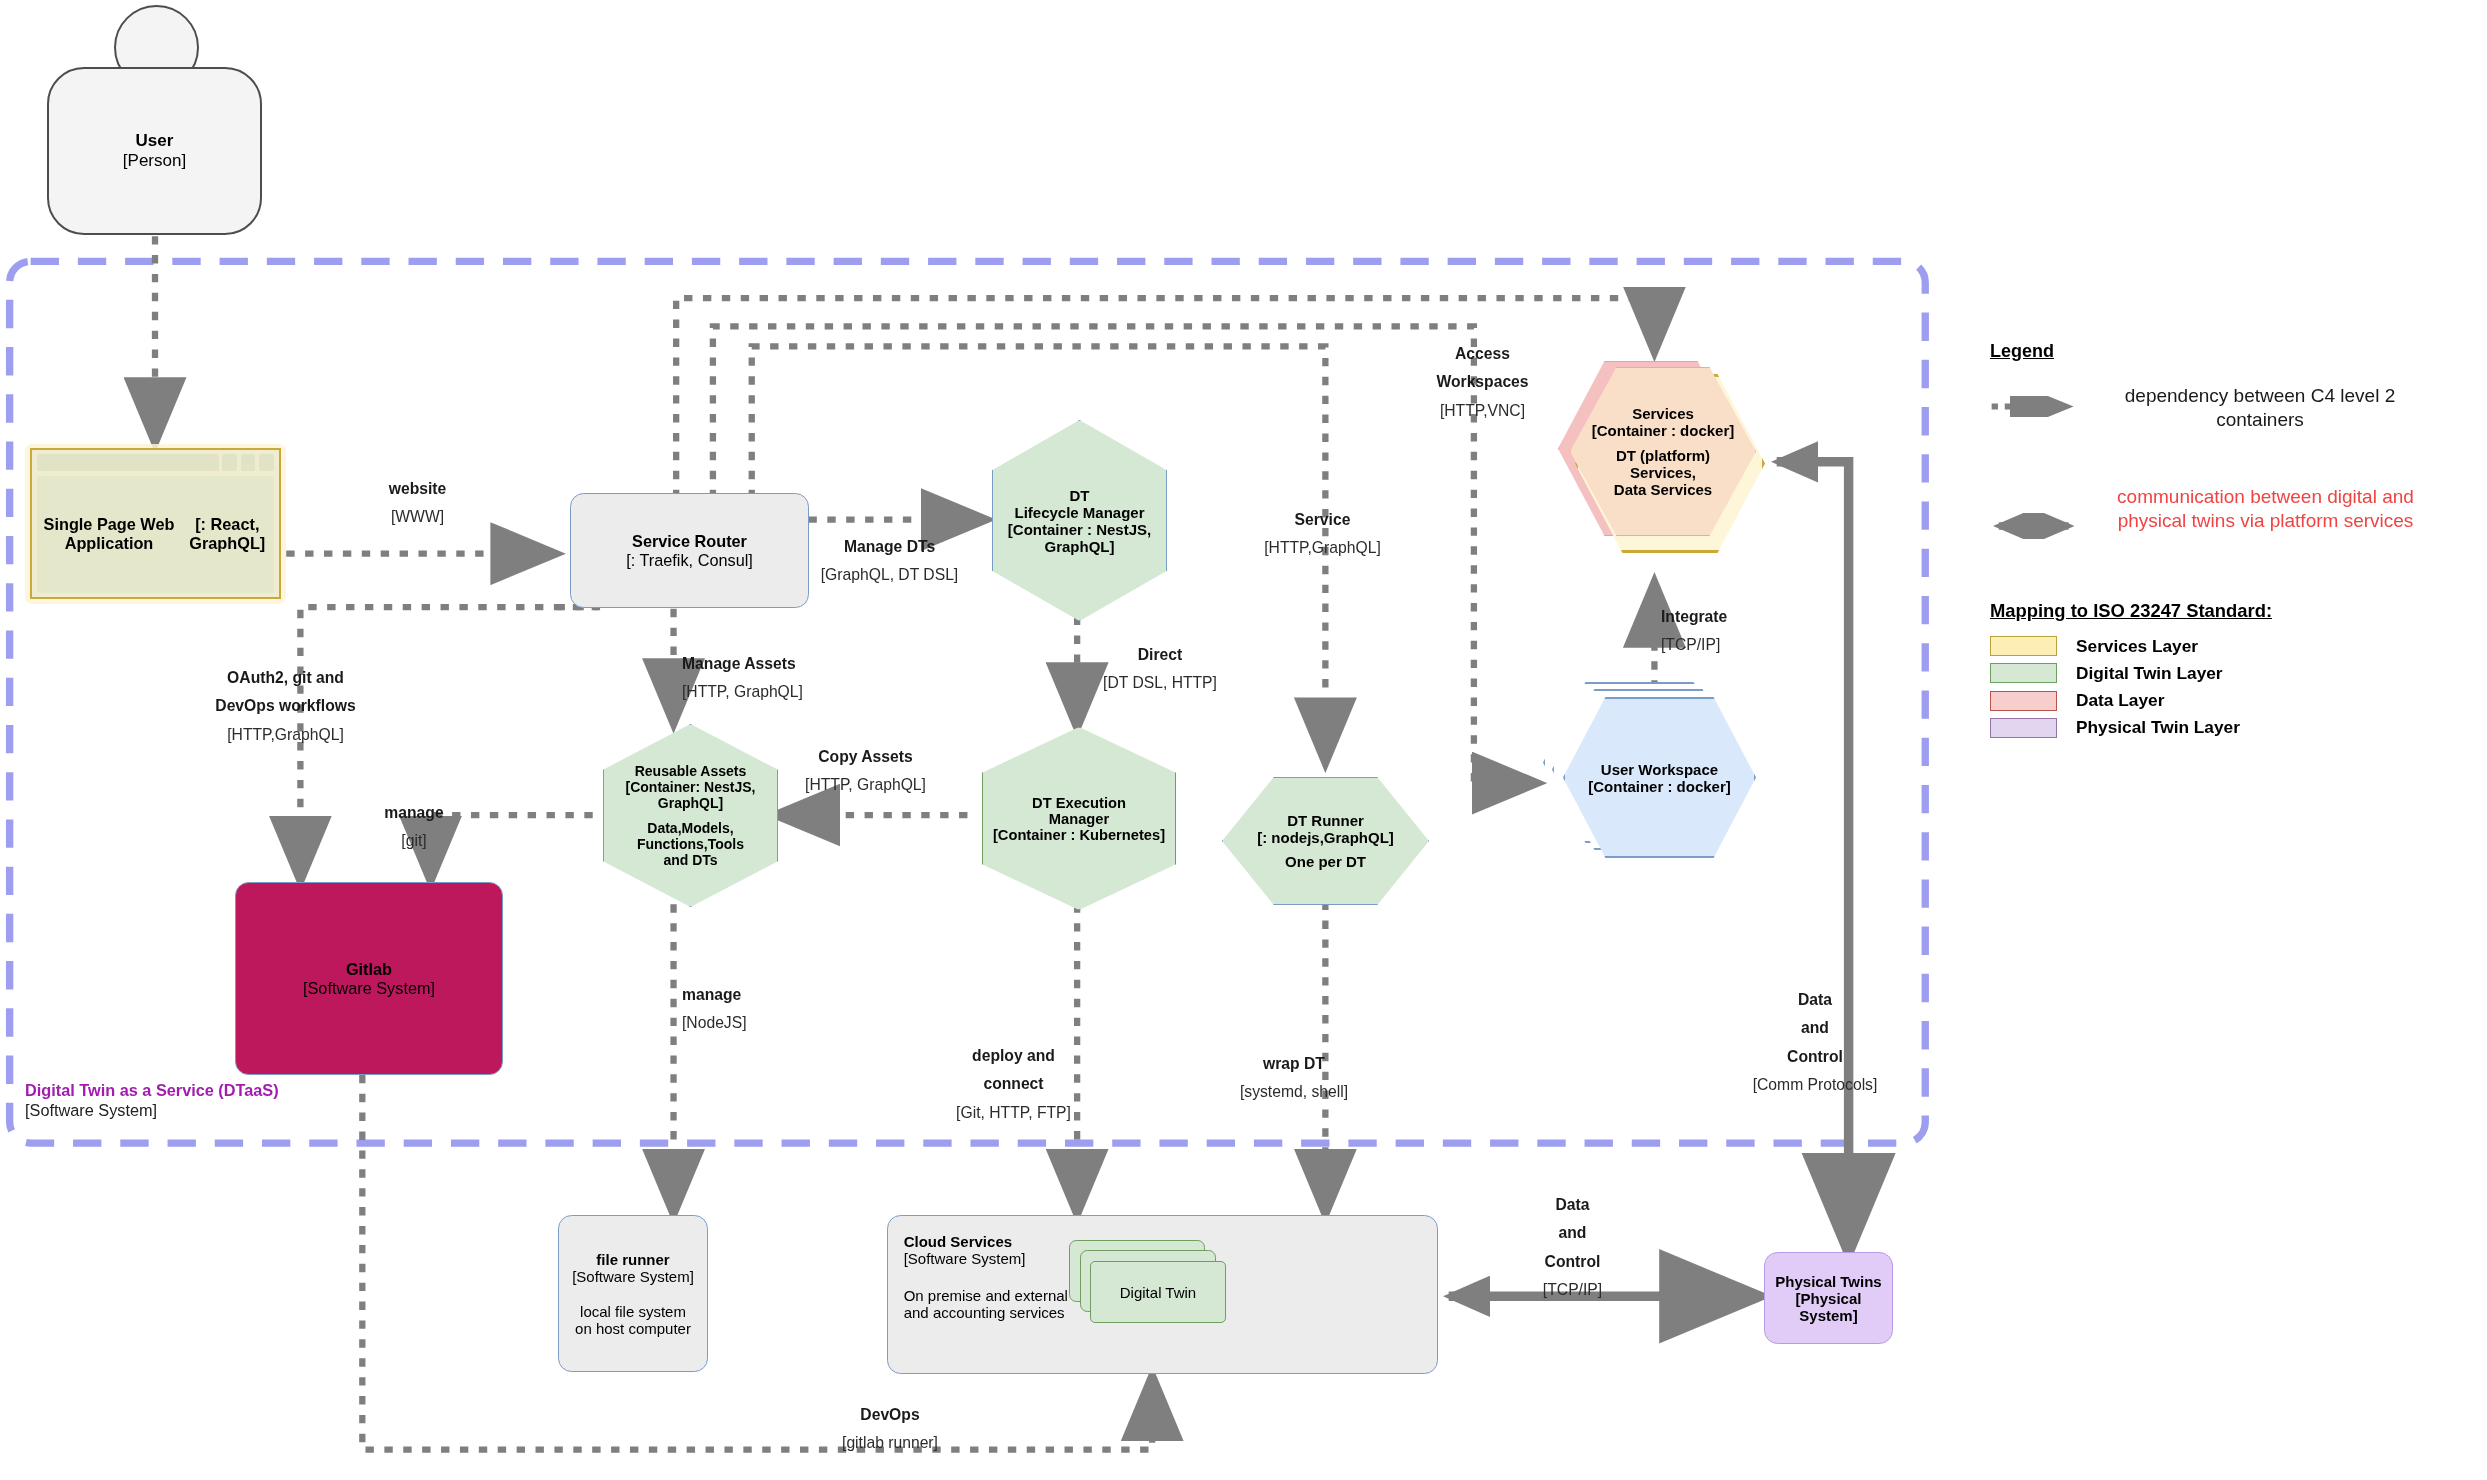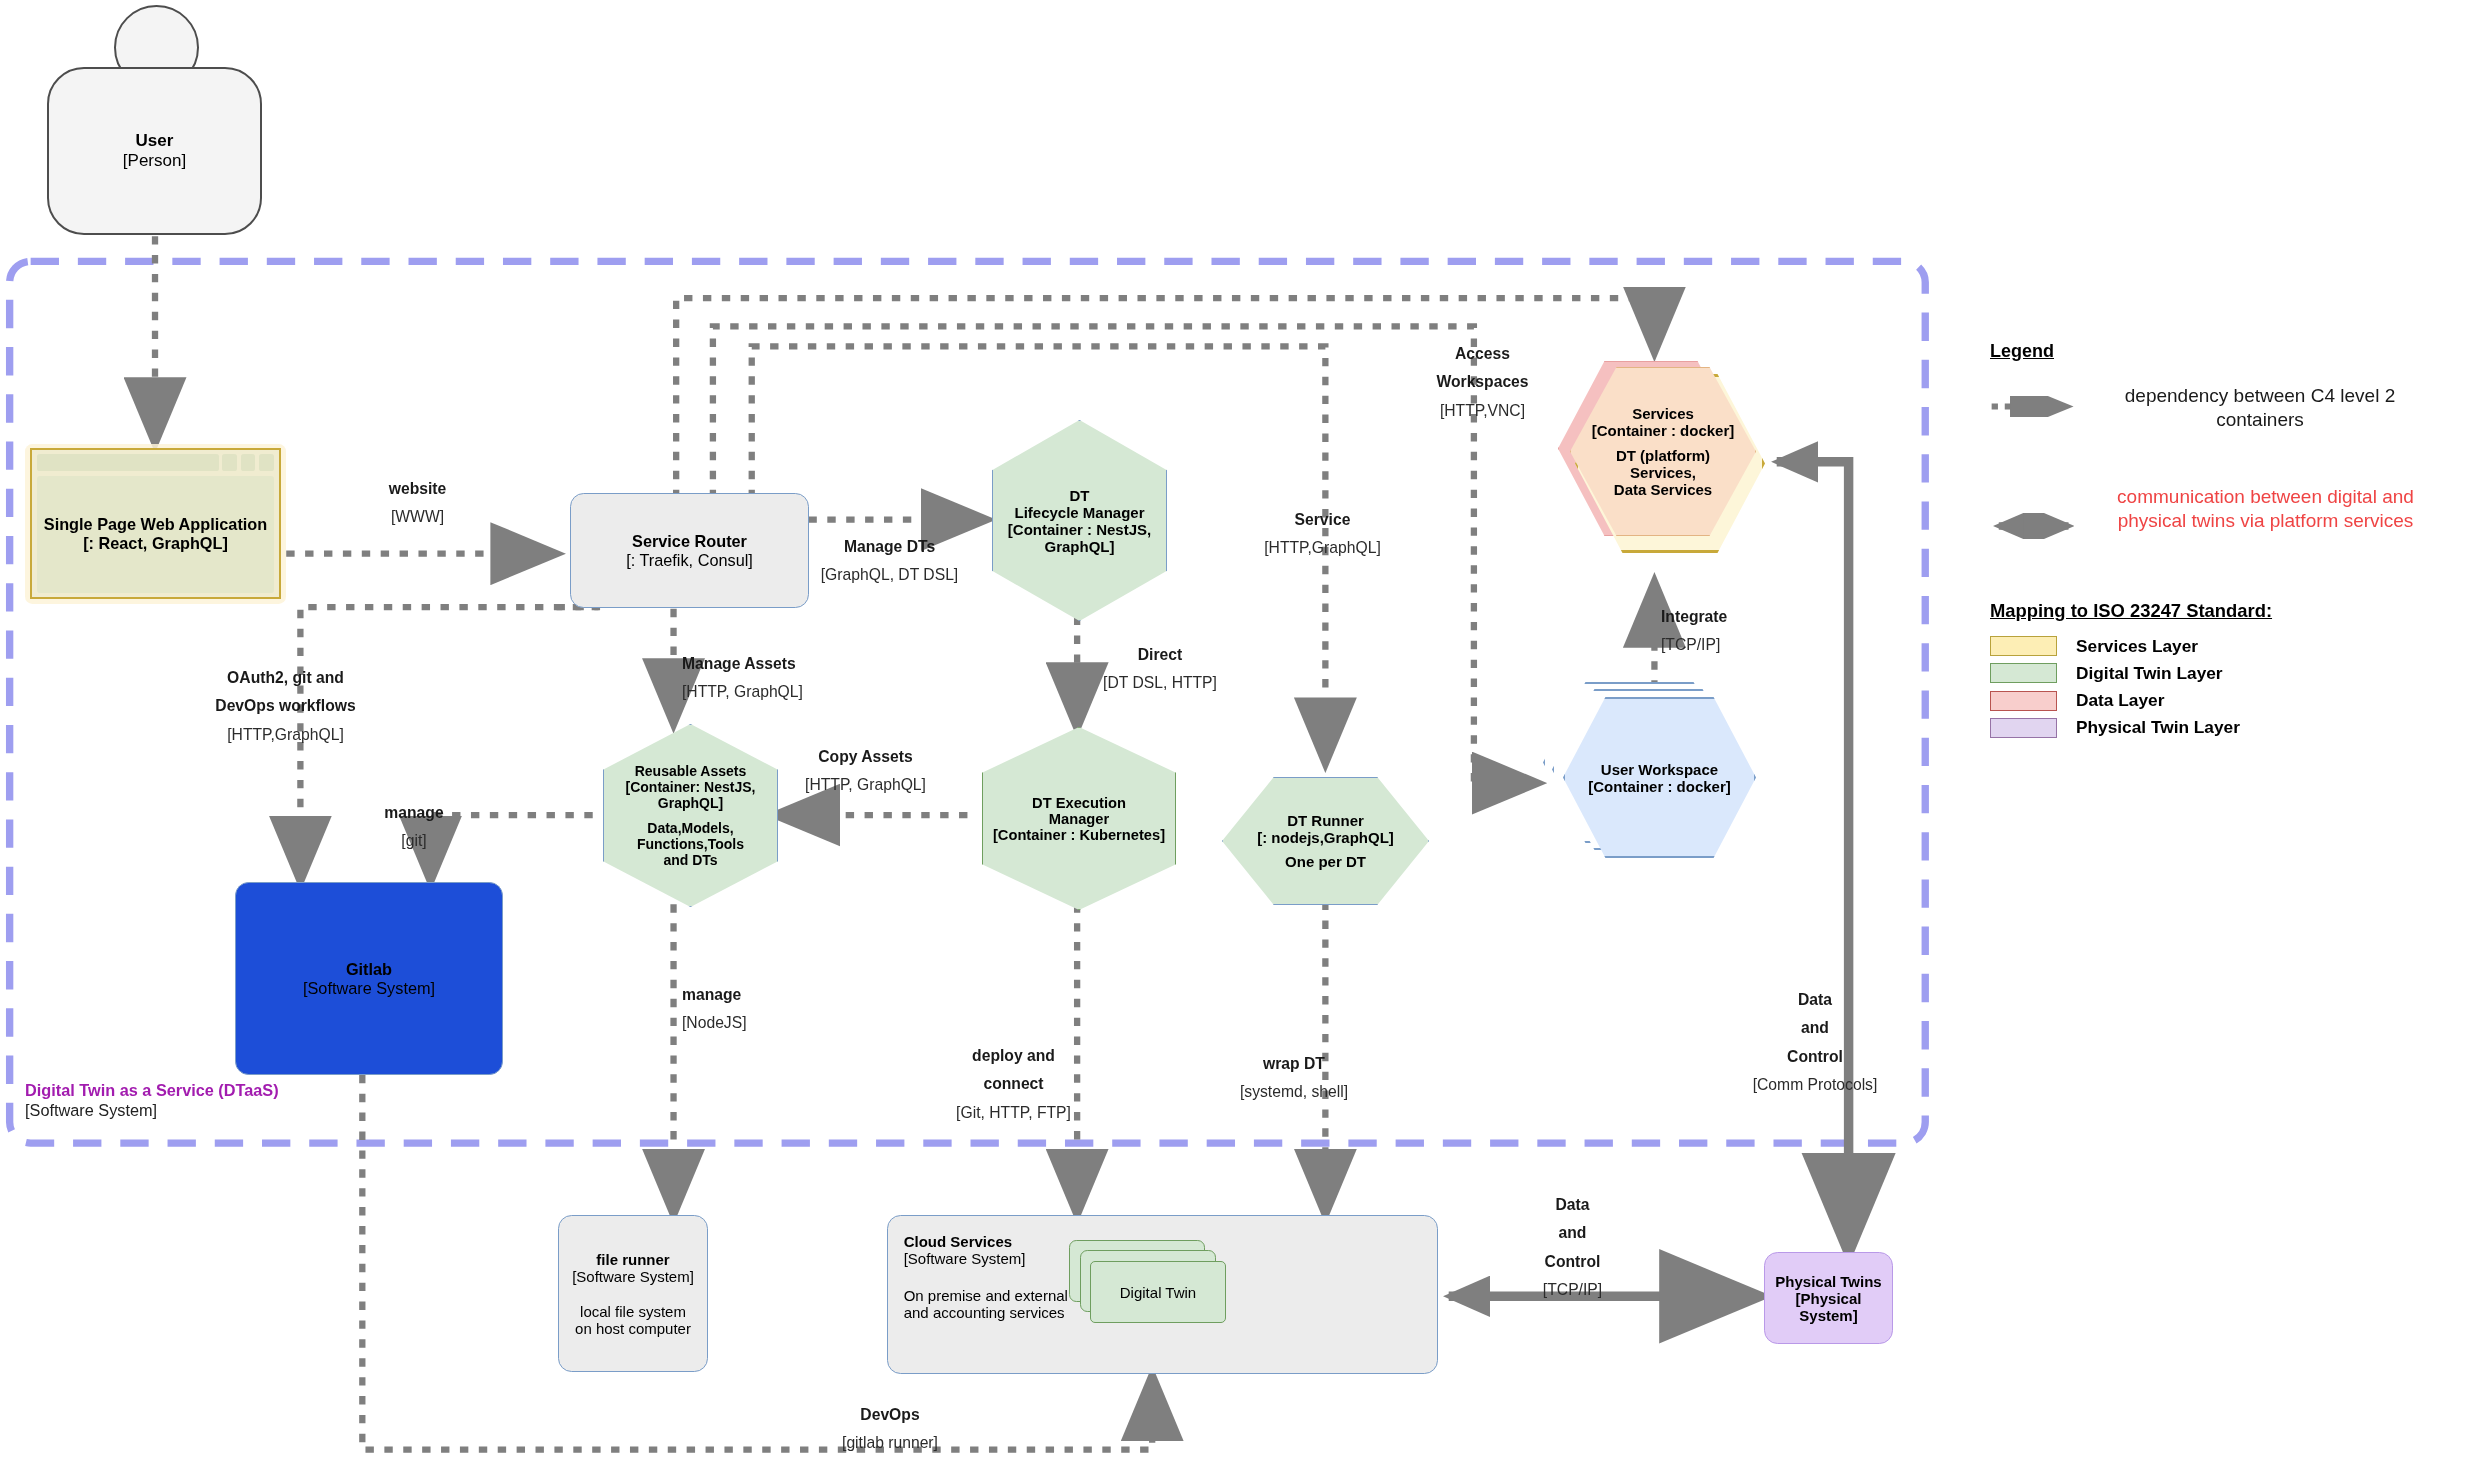--- a/index.html
+++ b/index.html
@@ -9,21 +9,21 @@
   svg#wires{position:absolute;left:0;top:0;width:2487px;height:1480px;pointer-events:none;}
   .node{position:absolute;box-sizing:border-box;display:flex;flex-direction:column;
         align-items:center;justify-content:center;text-align:center;color:#000;}
   .t-bold{font-weight:bold;}
   .t-reg{font-weight:normal;}
   .lbl{position:absolute;text-align:center;color:#1a1a1a;line-height:1.18;white-space:pre-line;}
   .lbl .l1{font-weight:bold;font-size:15.7px;display:block;}
   .lbl .l2{font-weight:normal;font-size:15.7px;display:block;color:#2b2b2b;}
   .boxnode{border:1.6px solid #7a9dc8;border-radius:13.6px;}
   .grey{background:#ececec;}
-  .green{background:#1d4ed8;border-color:#7a9dc8;}
+  .green{background:#be185d;border-color:#7a9dc8;}
   .purple{background:#e1ccf7;border-color:#b999e8;}
   .hex{position:absolute;display:flex;flex-direction:column;align-items:center;justify-content:center;text-align:center;}
   .legend-title{font-weight:bold;font-size:18px;text-decoration:underline;color:#000;}
   .swatch{width:67px;height:20px;border:1.6px solid #b8a23c;box-sizing:border-box;}
 </style>
 </head>
 <body>
 
 <div id="stage">
 
@@ -97,21 +97,21 @@
   </div>
 
   <div style="position:absolute;left:25px;top:444px;width:261px;height:160px;background:#fdf3d8;border-radius:7.3px;opacity:.85;"></div>
   <div style="position:absolute;left:30px;top:448px;width:251px;height:151px;background:#f0ecd0;border:2.1px solid #c8a93a;box-sizing:border-box;">
     <div style="position:absolute;left:5.2px;top:4.2px;right:5.2px;height:17px;">
       <div style="position:absolute;left:0;top:0;width:calc(100% - 55px);height:17px;background:#e0e3c4;border-radius:2.6px;"></div>
       <div style="position:absolute;right:37px;top:0;width:14.7px;height:17px;background:#e0e3c4;border-radius:2.6px;"></div>
       <div style="position:absolute;right:18.4px;top:0;width:14.7px;height:17px;background:#e0e3c4;border-radius:2.6px;"></div>
       <div style="position:absolute;right:0;top:0;width:14.7px;height:17px;background:#e0e3c4;border-radius:2.6px;"></div>
     </div>
-    <div style="position:absolute;left:5.2px;top:26px;right:5.2px;bottom:4.2px;background:#e4e7ca;border-radius:3.1px;display:flex;flex-direction:column;align-items:center;justify-content:center;text-align:center;">
+    <div style="position:absolute;left:5.2px;top:26px;right:5.2px;bottom:4.2px;background:#e4e7ca;border-radius:3.1px;display:flex;flex-direction:row;align-items:center;justify-content:center;text-align:center;">
       <div class="t-bold" style="font-size:16.3px;">Single Page Web Application</div>
       <div class="t-bold" style="font-size:16.3px;">[: React, GraphQL]</div>
     </div>
   </div>
 
   <div class="node boxnode grey" style="left:570px;top:493px;width:239px;height:115px;">
     <div class="t-bold" style="font-size:16.3px">Service Router</div>
     <div class="t-reg" style="font-size:16.3px">[: Traefik, Consul]</div>
   </div>
 

